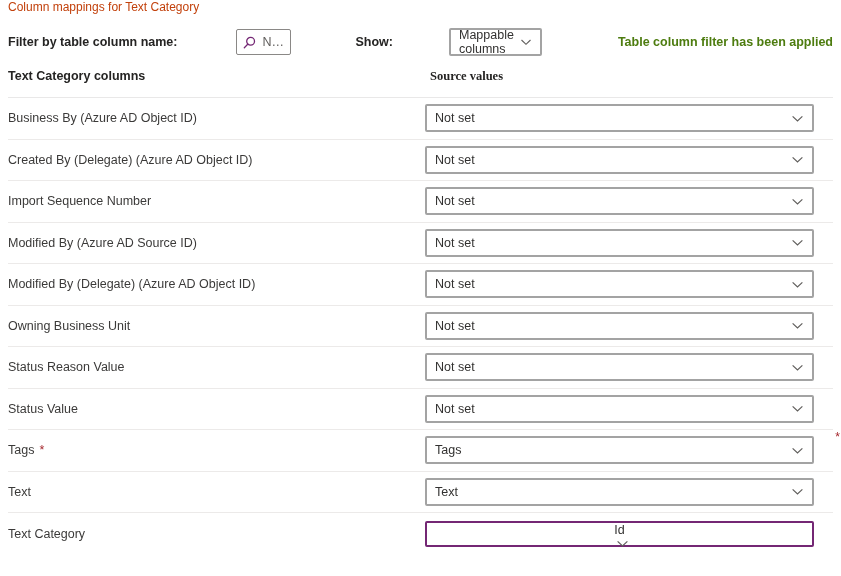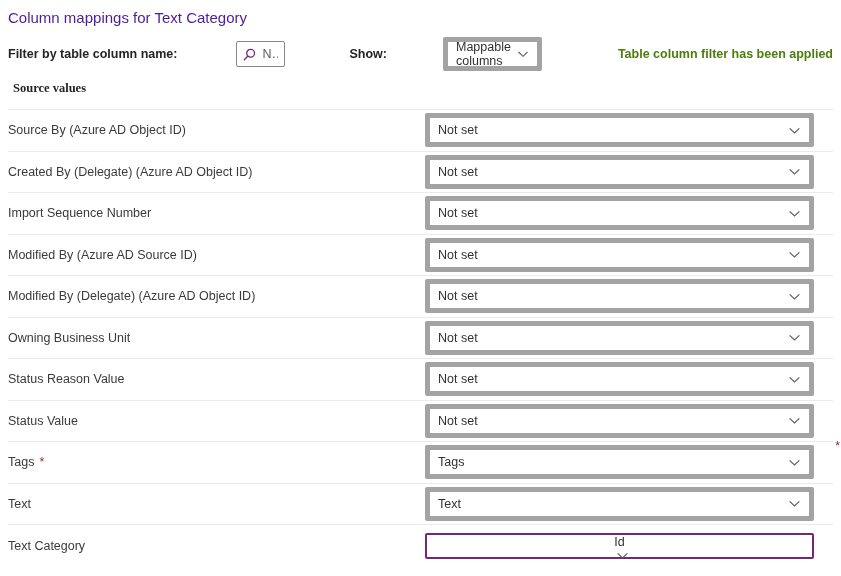--- a/index.html
+++ b/index.html
@@ -6,23 +6,22 @@
   html, body { margin: 0; padding: 0; background: #ffffff; }
   body {
     width: 841px; height: 576px;
     font-family: "Liberation Sans", "DejaVu Sans", sans-serif;
     color: #323130;
     overflow: hidden;
   }
   .container { padding: 0 8px; width: 841px; }
 
   .page-title {
-    font-size: 15px;
-    color: #4c1d95;
-    padding-top: 9px;
+    font-size: 12px;
+    color: #c2410c;
     font-weight: 400;
   }
 
   
   .filter-bar {
     display: flex;
     align-items: center;
     margin-top: 15px;
     height: 26px;
     font-size: 12.5px;
@@ -41,21 +40,21 @@
     border: none; outline: none; padding: 0; margin: 0;
     width: 100%; font-size: 12.5px;
     font-family: "Liberation Sans", "DejaVu Sans", sans-serif;
     color: #605e5c; background: transparent;
     text-overflow: ellipsis;
   }
   .search-box input::placeholder { color: #605e5c; opacity: 1; }
   .show-label { margin-left: 17px; }
   .dropdown {
     height: 26px;
-    border: 5px solid #a3a3a3; border-radius: 2px;
+    border: 2px solid #a3a3a3; border-radius: 2px;
     display: flex; align-items: center; justify-content: space-between;
     padding: 12px 8px;
     font-size: 12.5px; color: #323130;
     background: #fff;
     cursor: default;
   }
   .show-dropdown { width: 148px; margin-left: 8px; }
   .applied-link {
     margin-left: 28px;
     color: #4d7c0f;
@@ -117,27 +116,28 @@
       <span>Mappable columns</span>
       <svg class="chevron" width="12" height="12" viewBox="0 0 12 12">
         <path d="M1.5 4 L6 8.3 L10.5 4" fill="none" stroke="#605e5c" stroke-width="1.1"></path>
       </svg>
     </div>
 
     <span class="applied-link">Table column filter has been applied</span>
   </div>
 
   <div class="thead">
+    <div class="thead-left">Text Category columns</div>
     <div class="thead-right">Source values</div>
   </div>
 
   <div>
   <div class="mapping-row">
     <div class="row-label">
-      <span>Source By (Azure AD Object ID)</span>
+      <span>Business By (Azure AD Object ID)</span>
     </div>
     <div class="row-right">
       <div class="dropdown">
         <span>Not set</span>
         <svg class="chevron" width="13" height="13" viewBox="0 0 12 12">
           <path d="M1.5 4 L6 8.3 L10.5 4" fill="none" stroke="#605e5c" stroke-width="1.1"></path>
         </svg>
       </div>
 
     </div>

